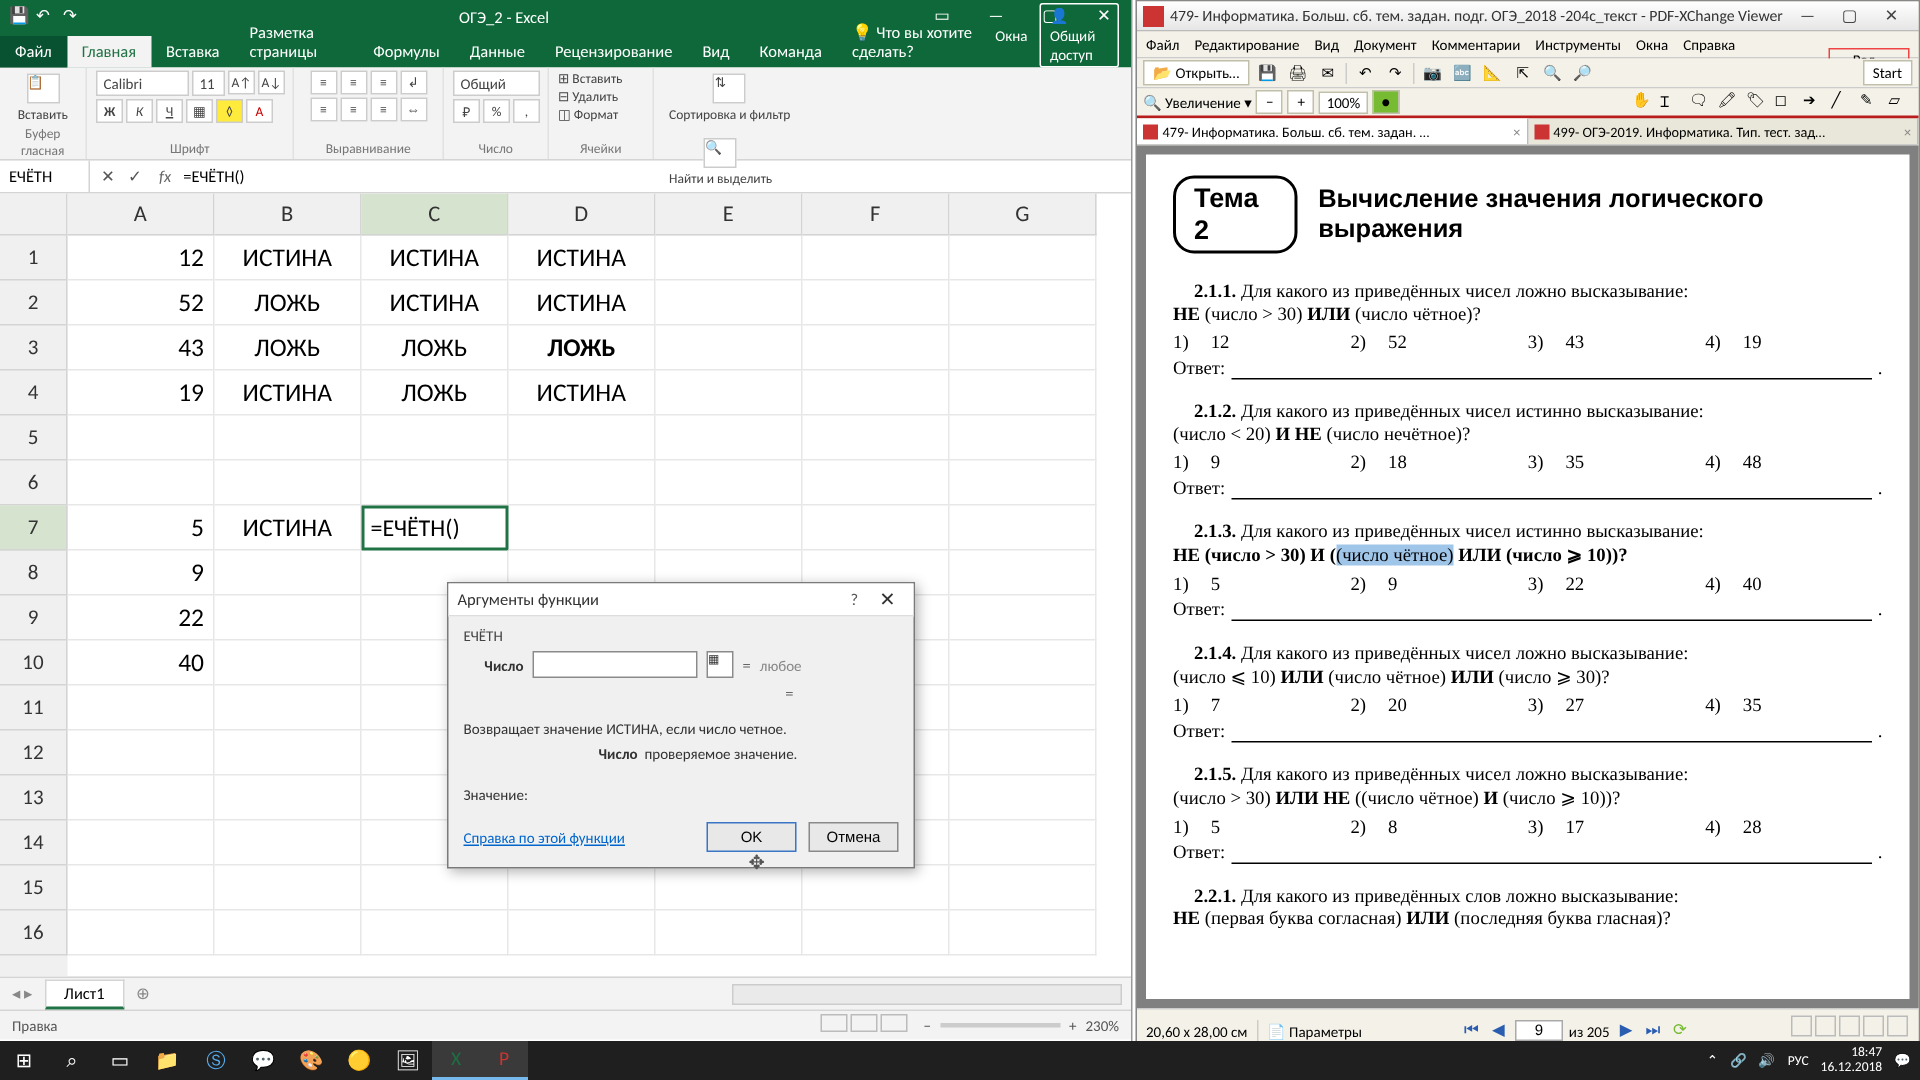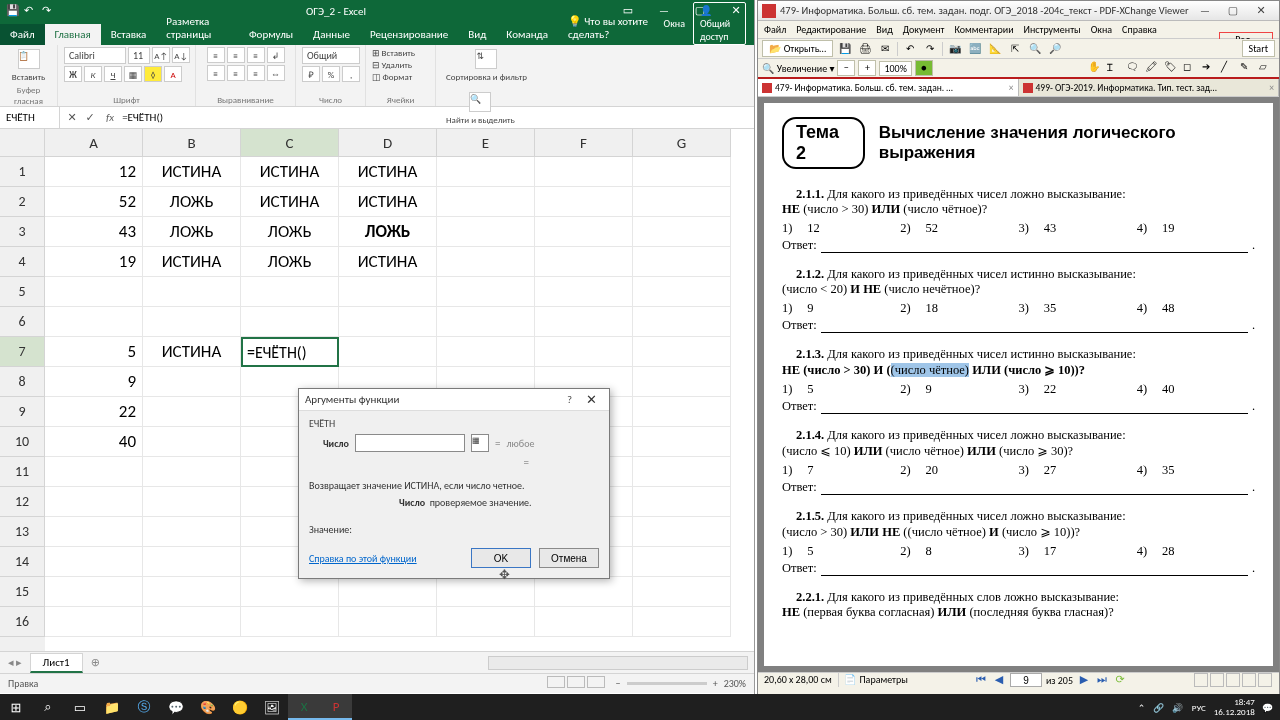--- a/index.html
+++ b/index.html
@@ -122,21 +122,21 @@
   .page .task .q b { font-weight: bold; }
   .page .task .sub { font-weight: normal; }
   .page .hl { background: #9fc5e8; }
   .page .opts { display: flex; gap: 0; margin: 4px 0 2px 0; }
   .page .opts .o { width: 120px; }
   .page .opts .o .n { display: inline-block; width: 22px; }
   .page .ans { display: flex; align-items: flex-end; }
   .page .ans .al { }
   .page .ans .line { flex: 1; border-bottom: 1px solid #000; margin: 0 4px; height: 11px; }
   
-  .pdfv .status { height: 22px; background: #f4f2e8; border-top: 1px solid #ccc; display: flex; align-items: flex-start; font-size: 10px; padding: 0 6px; gap: 6px; }
+  .pdfv .status { height: 22px; background: #f4f2e8; border-top: 1px solid #ccc; display: flex; align-items: flex-end; font-size: 10px; padding: 0 6px; gap: 6px; }
   .pdfv .status .sp { flex: 1; }
   .pdfv .status .nav { display: flex; gap: 4px; align-items: center; }
   .pdfv .status .nav .nb { width: 14px; height: 14px; color: #2a5db0; font-size: 11px; text-align: center; }
   .pdfv .status .nav input { width: 32px; height: 14px; font-size: 10px; text-align: center; border: 1px solid #aaa; }
   .pdfv .status .layouts span { width: 14px; height: 14px; display: inline-block; border: 1px solid #bbb; margin: 0 1px; }
   
   
   .taskbar { position: absolute; left: 0; bottom: 0; width: 1280px; height: 26px; background: #1f1f1f; display: flex; align-items: center; }
   .taskbar .tb { width: 32px; height: 26px; display: flex; align-items: center; justify-content: center; color: #fff; font-size: 13px; }
   .taskbar .tb.active { background: #3a3a3a; border-bottom: 2px solid #76b9ed; }

